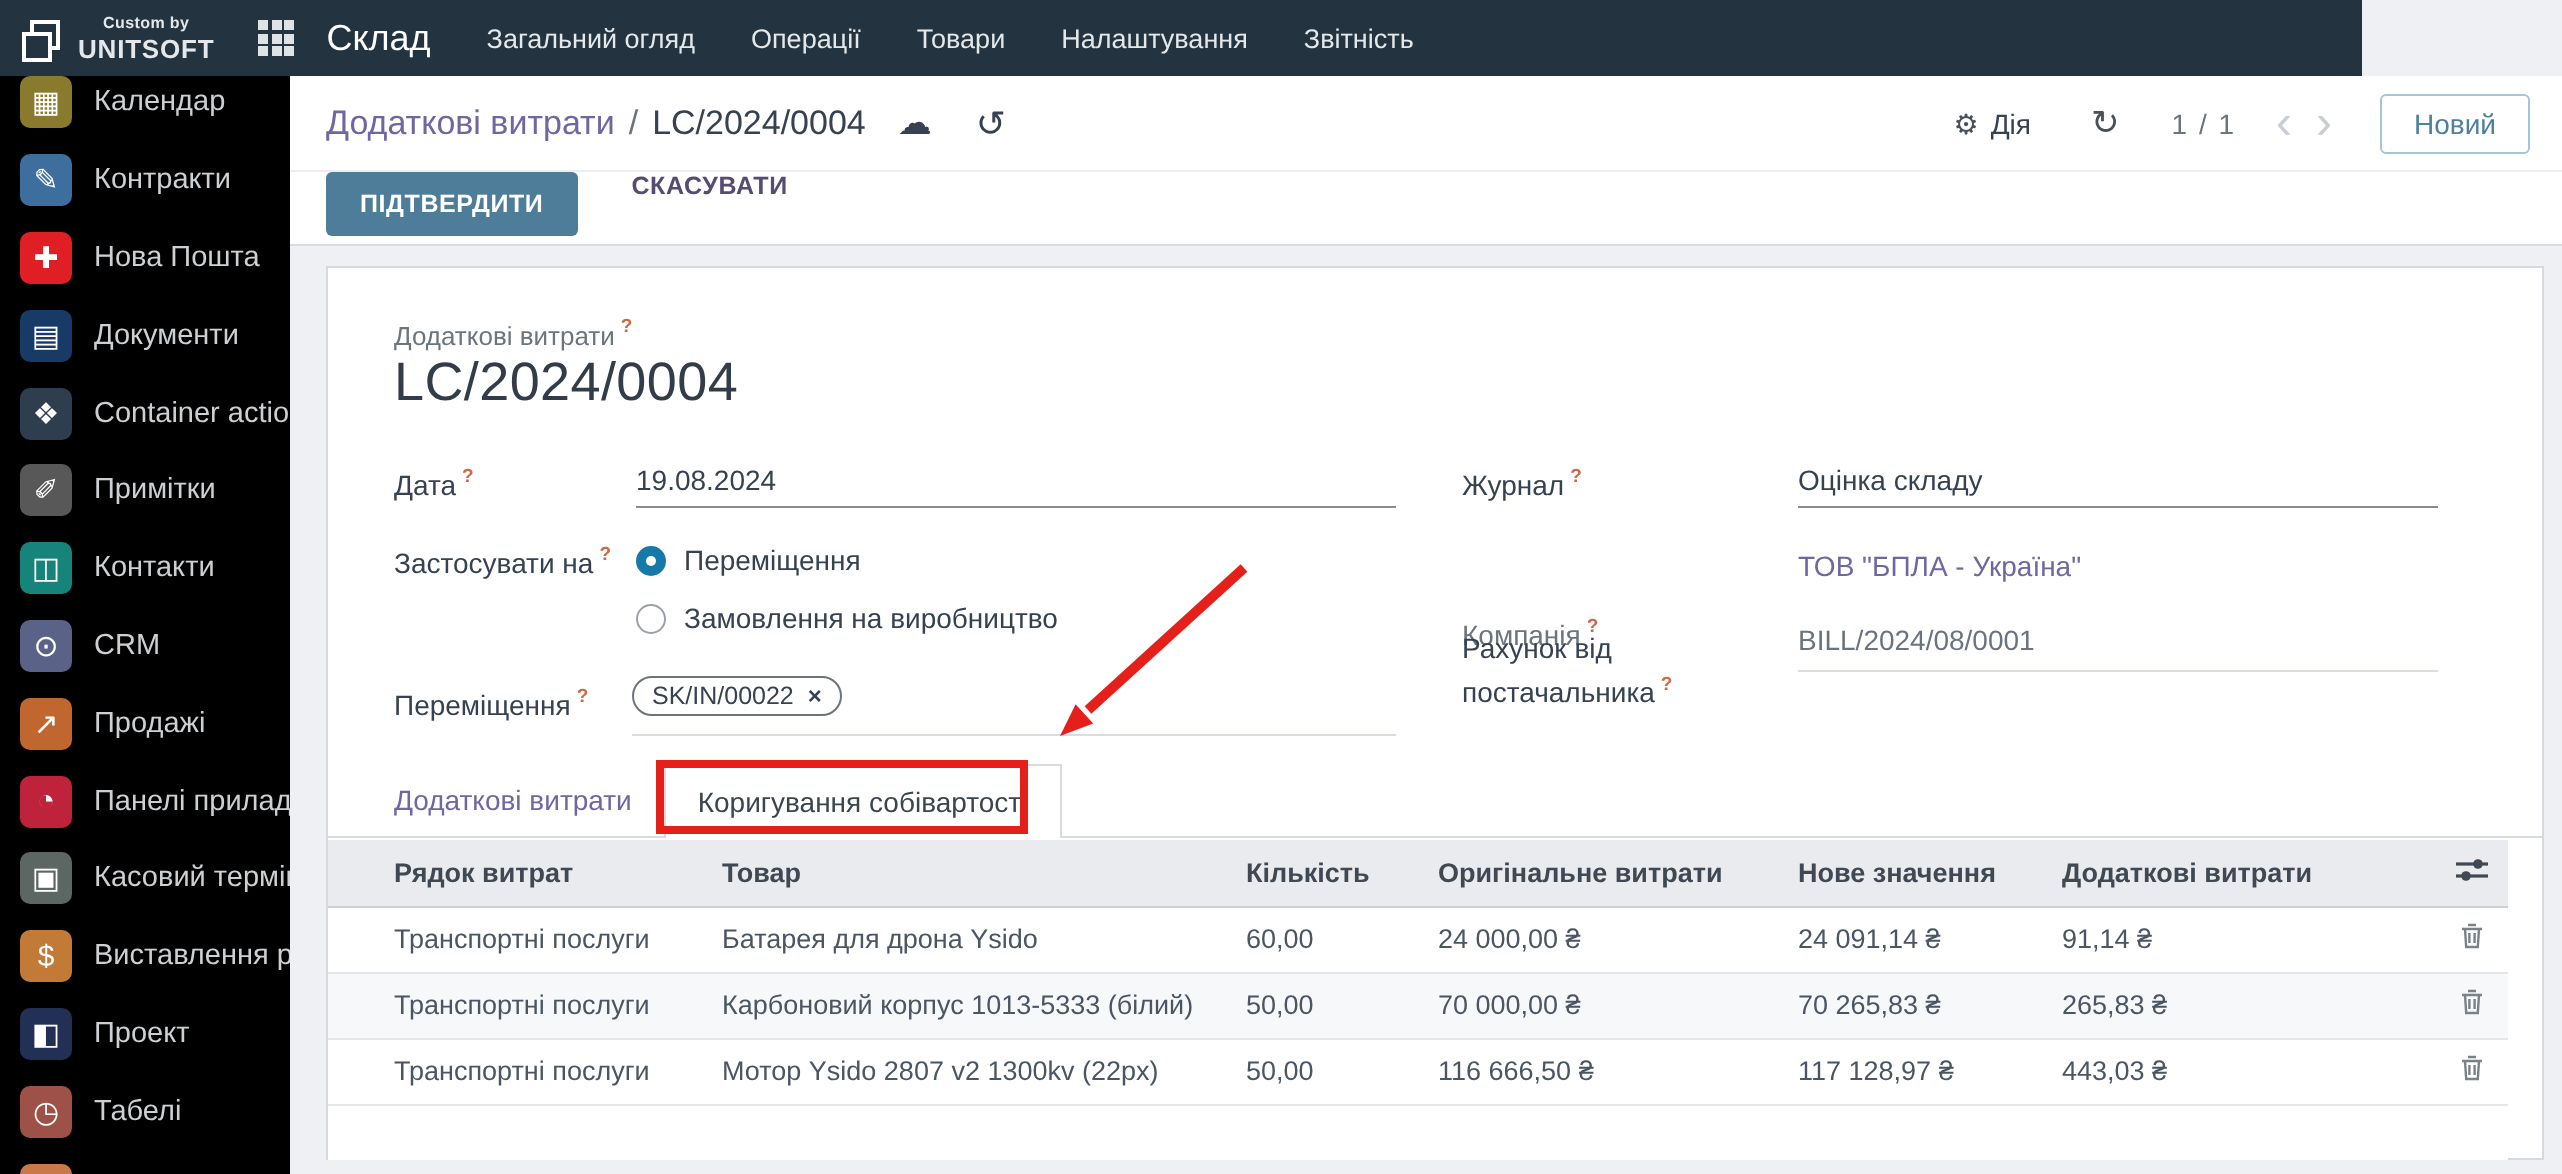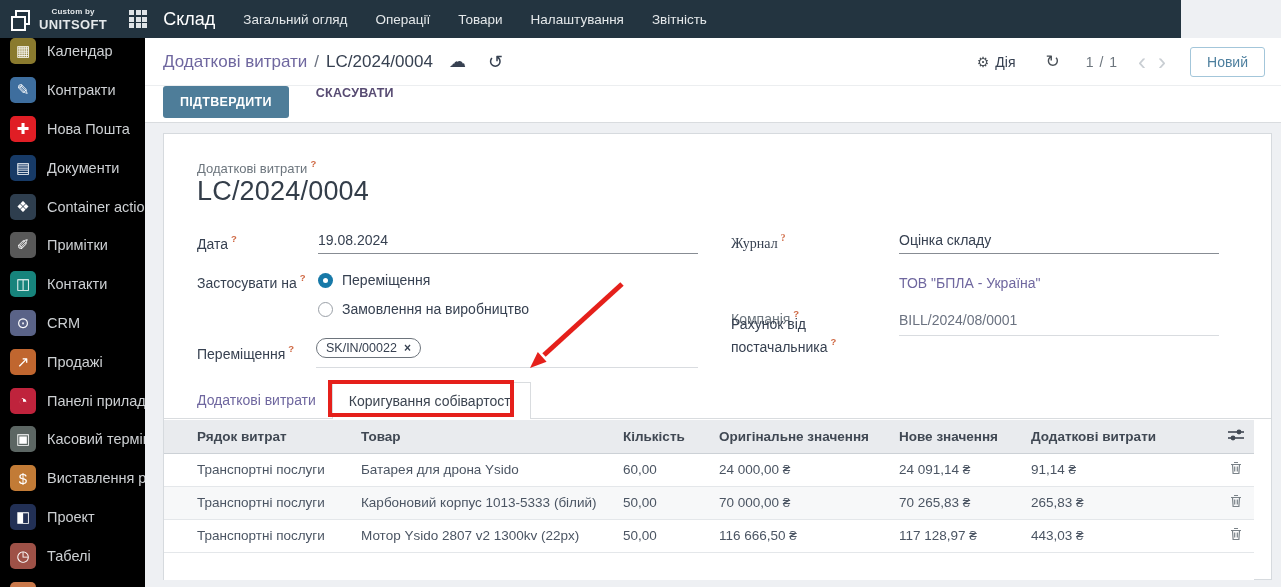--- a/index.html
+++ b/index.html
@@ -258,21 +258,21 @@
     </div>
 
     <div class="f-label" style="left:33px; top:210px;"><span>Переміщення</span><sup class="help">?</sup></div>
     <div class="tag-wrap">
       <span class="tag">
         <span>SK/IN/00022</span>
         <span class="tag-x">×</span>
       </span>
     </div>
 
-    <div class="f-label" style="left:567px; top:100px;font-family:Liberation Serif, serif;"><span>Журнал</span><sup class="help">?</sup></div>
+    <div class="f-label" style="left:567px; top:100px;"><span>Журнал</span><sup class="help">?</sup></div>
     <div class="f-value u-dark" style="left:735px; top:98px; width:320px;">Оцінка складу</div>
 
     <div class="f-label muted" style="left:567px; top:143px;"><span>Компанія</span><sup class="help">?</sup></div>
     <div class="f-value link-val" style="left:735px; top:141px;">ТОВ "БПЛА - Україна"</div>
 
     <div class="f-label" style="left:567px; top:179px; width:145px; line-height:1.6;"><span>Рахунок від постачальника</span><sup class="help">?</sup></div>
     <div class="f-value gray-val u-light" style="left:735px; top:178px; width:320px;">BILL/2024/08/0001</div>
 
     <div class="tabs">
       <span class="tab">Додаткові витрати</span>
@@ -287,21 +287,21 @@
         <col style="width:180px">
           <col style="width:132px">
           <col style="width:187px">
           <col style="width:36px">
       </colgroup>
       <thead>
         <tr>
           <th class="c-left pad-first">Рядок витрат</th>
           <th class="c-left">Товар</th>
           <th class="c-right">Кількість</th>
-          <th class="c-right">Оригінальне значення</th>
+          <th class="c-right">Оригінальне витрати</th>
           <th class="c-right">Нове значення</th>
           <th class="c-right">Додаткові витрати</th>
           <th class="c-center icon-btn">
             <svg width="16" height="14" viewBox="0 0 16 14">
               <line x1="0" y1="4" x2="16" y2="4" stroke="#404853" stroke-width="1.6"></line>
               <circle cx="11" cy="4" r="2.4" fill="#404853"></circle>
               <line x1="0" y1="10" x2="16" y2="10" stroke="#404853" stroke-width="1.6"></line>
               <circle cx="5" cy="10" r="2.4" fill="#404853"></circle>
             </svg>
           </th>

